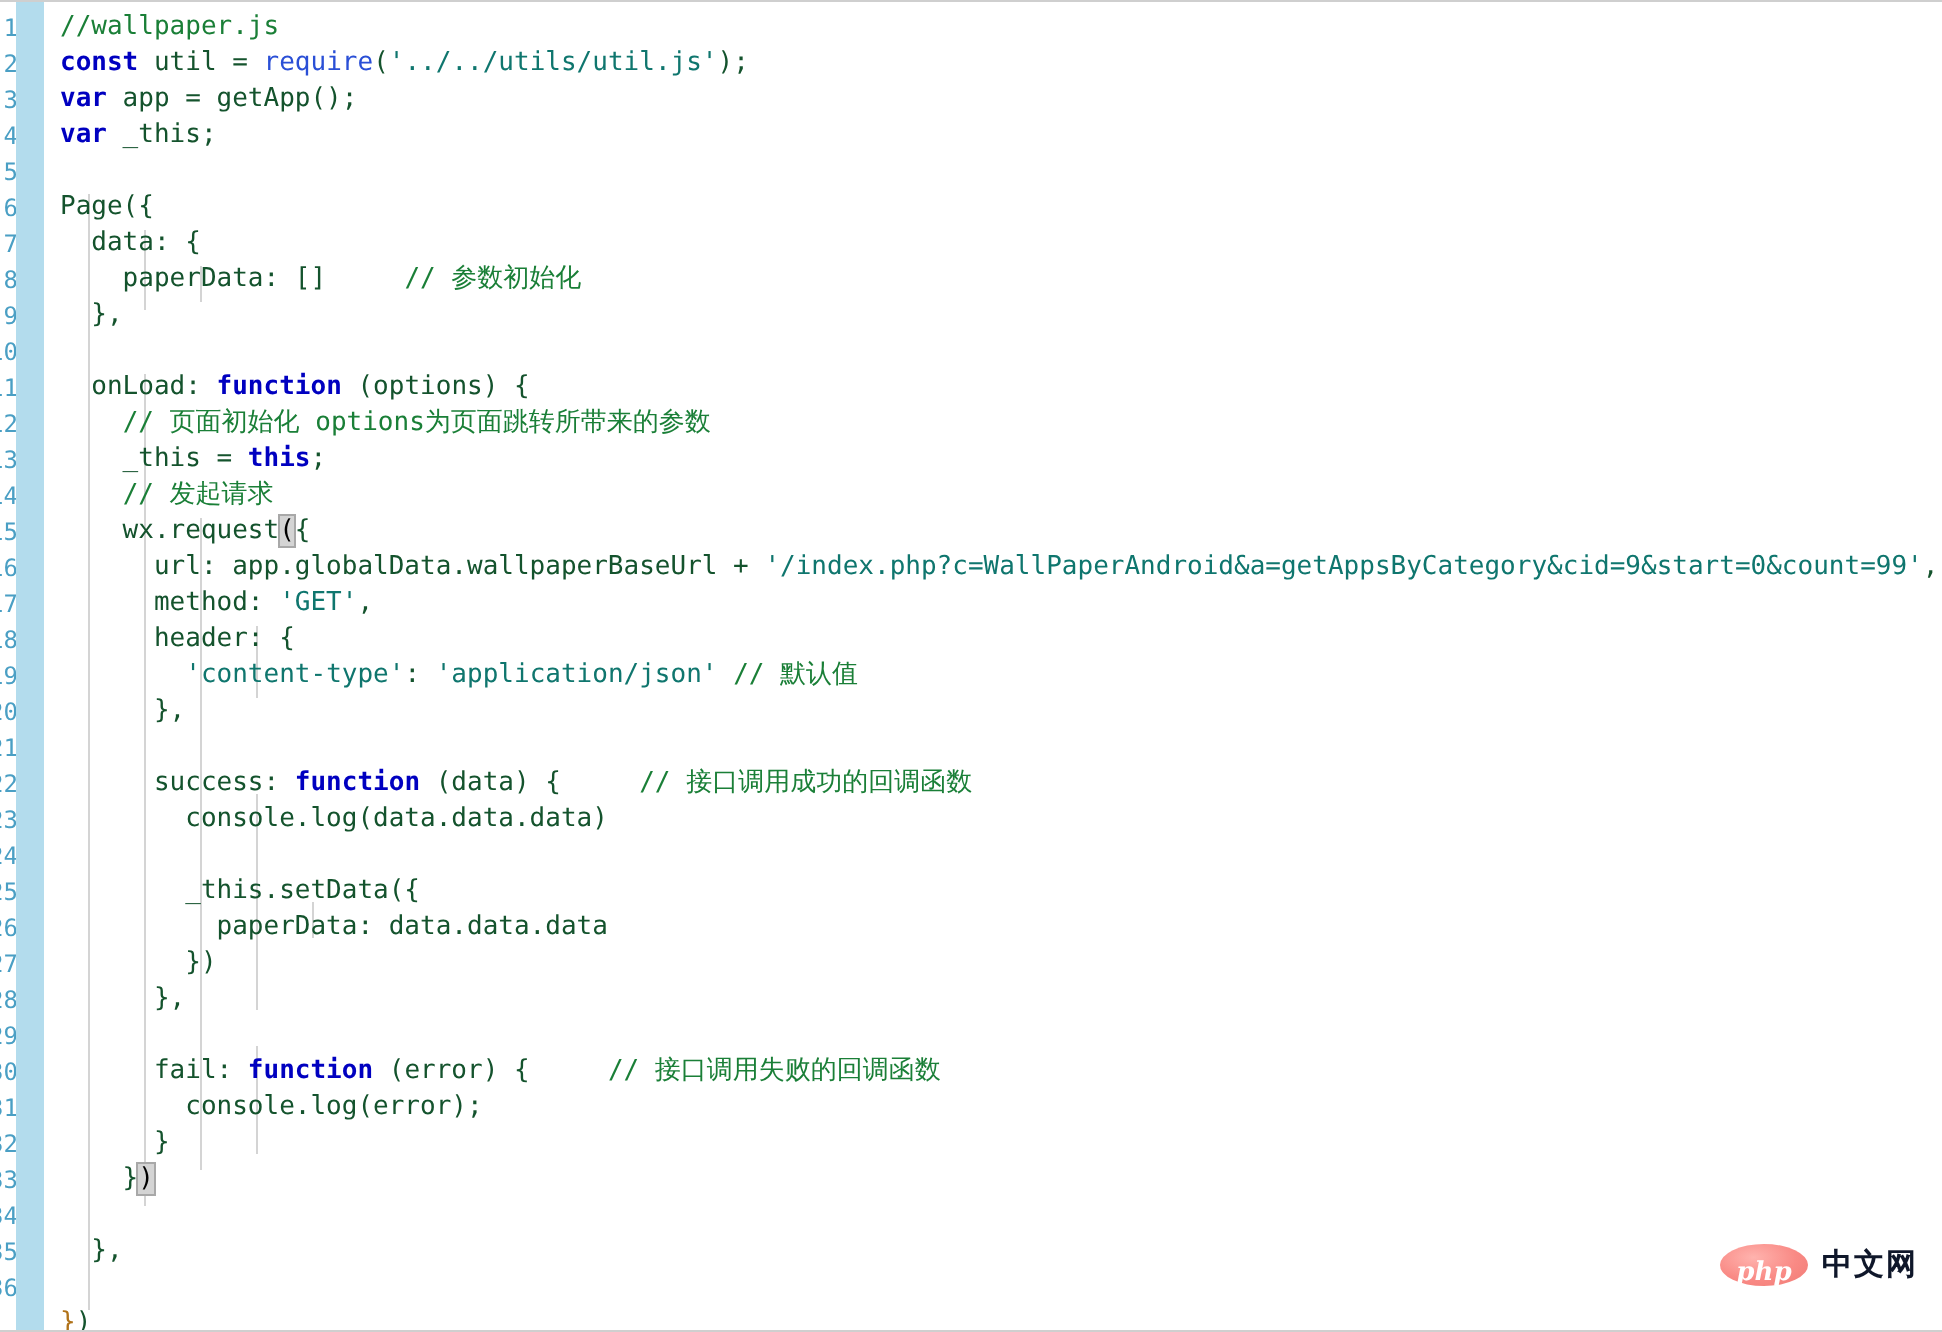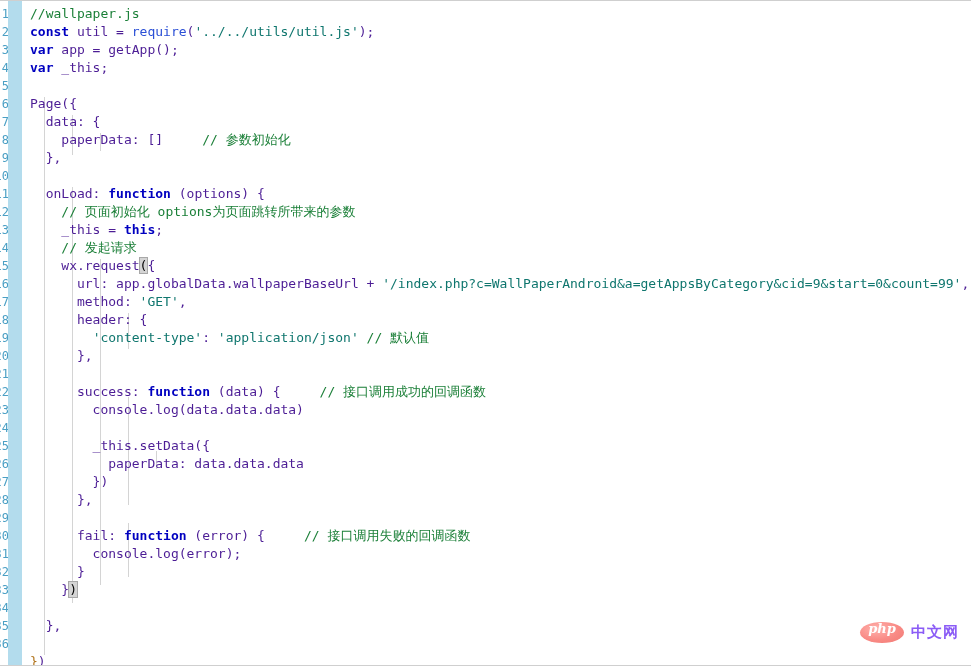--- a/index.html
+++ b/index.html
@@ -85,21 +85,21 @@
     white-space: pre;
   }
   .code-line {
     height: 18px;
     line-height: 18px;
     white-space: pre;
     color: #000000;
   }
 
   
-  .t-plain   { color: #4c1d95; }
+  .t-plain   { color: #14532d; }
   .t-kw      { color: #0000c0; font-weight: bold; }
   .t-fn      { color: #2a4fd6; }
   .t-str     { color: #0f766e; }
   .t-com     { color: #1a7f37; }
   .t-brace   { color: #b07219; }
   .t-bmatch  {
     color: #000000;
     background: #d4d4d4;
     outline: 1px solid #a8a8a8;
   }
@@ -123,37 +123,37 @@
     align-items: center;
     gap: 7px;
     user-select: none;
   }
   #php-logo {
     width: 44px;
     height: 21px;
     border-radius: 50%;
     background: radial-gradient(ellipse at 38% 32%, #ffb3ae 0%, #f98a85 55%, #f07a74 100%);
     display: flex;
-    align-items: flex-start;
+    align-items: flex-end;
     justify-content: center;
   }
   #php-logo-text {
     font-family: "DejaVu Serif", "Liberation Serif", serif;
     font-style: italic;
     font-weight: 700;
     font-size: 13px;
     color: #ffffff;
     letter-spacing: 0px;
     line-height: 1;
   }
   #watermark-cn {
     font-family: "DejaVu Sans", "Liberation Sans", sans-serif;
     font-size: 15px;
     font-weight: 700;
-    color: #8b5cf6;
+    color: #0f172a;
     letter-spacing: 1px;
   }
 </style>
 </head>
 <body>
 
 <div id="editor-window">
 
   <div id="gutter-numbers">
       <div class="ln" style="top: 4px;">1</div>

